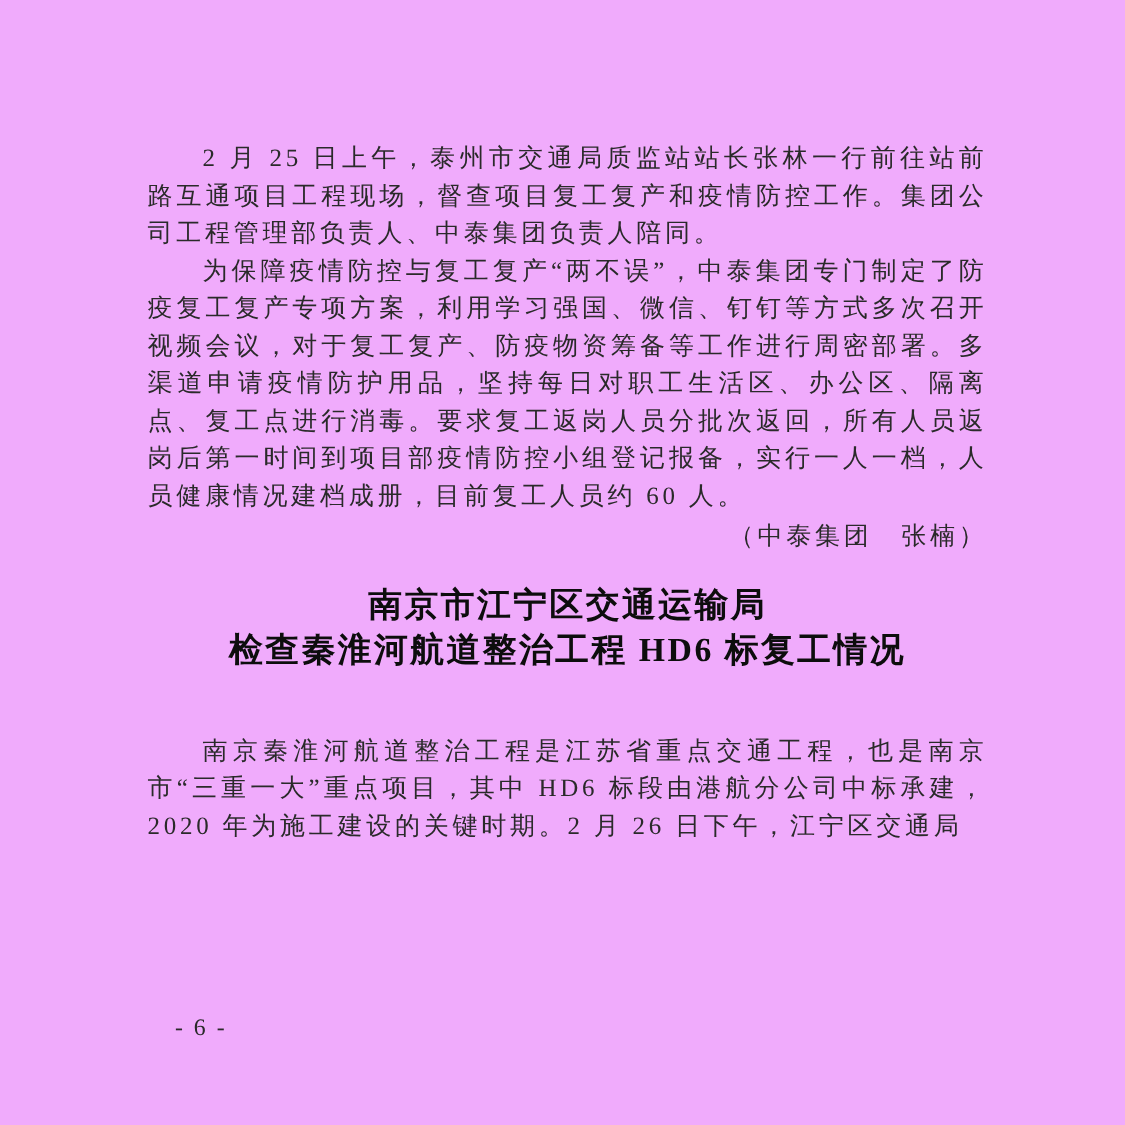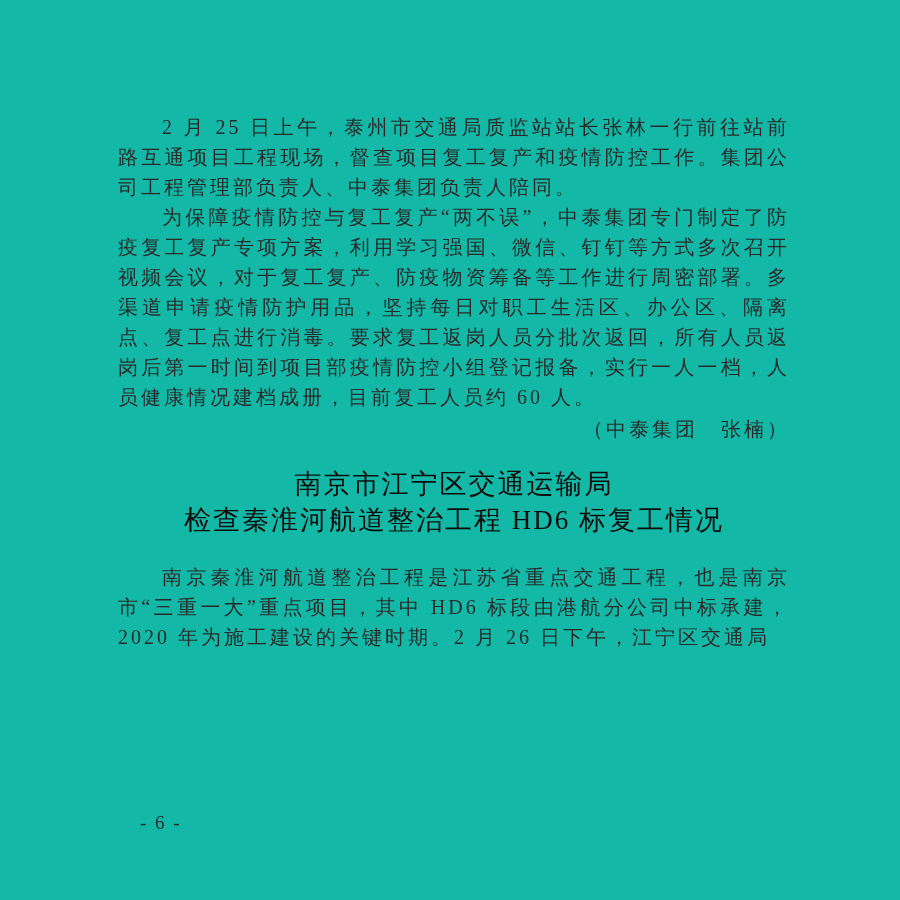--- a/index.html
+++ b/index.html
@@ -4,21 +4,21 @@
 <style>
   html, body {
     margin: 0;
     padding: 0;
     background: #ffffff;
   }
   .page {
     position: relative;
     width: 900px;
     height: 900px;
-    background: #14b8a6;
+    background: #f0abfc;
     overflow: hidden;
     font-family: "Liberation Serif", "DejaVu Serif", serif;
     color: #2a2a2a;
   }
   .content {
     position: absolute;
     left: 118px;
     top: 112px;
     width: 672px;
   }
@@ -37,30 +37,30 @@
     font-size: 20px;
     line-height: 30px;
     letter-spacing: 3px;
     text-align: right;
     color: #2a2a2a;
   }
   .headline {
     margin: 22px 0 0 0;
     font-size: 27px;
     line-height: 36px;
-    font-weight: normal;
+    font-weight: bold;
     letter-spacing: 2px;
     text-align: center;
     color: #0d0d0d;
   }
   .headline-line {
     display: block;
   }
   .first-after-headline {
-    margin-top: 24px;
+    margin-top: 48px;
   }
   .page-number {
     position: absolute;
     left: 140px;
     top: 812px;
     font-size: 19px;
     letter-spacing: 2px;
     color: #2a2a2a;
     font-family: "Liberation Serif", "DejaVu Serif", serif;
   }

